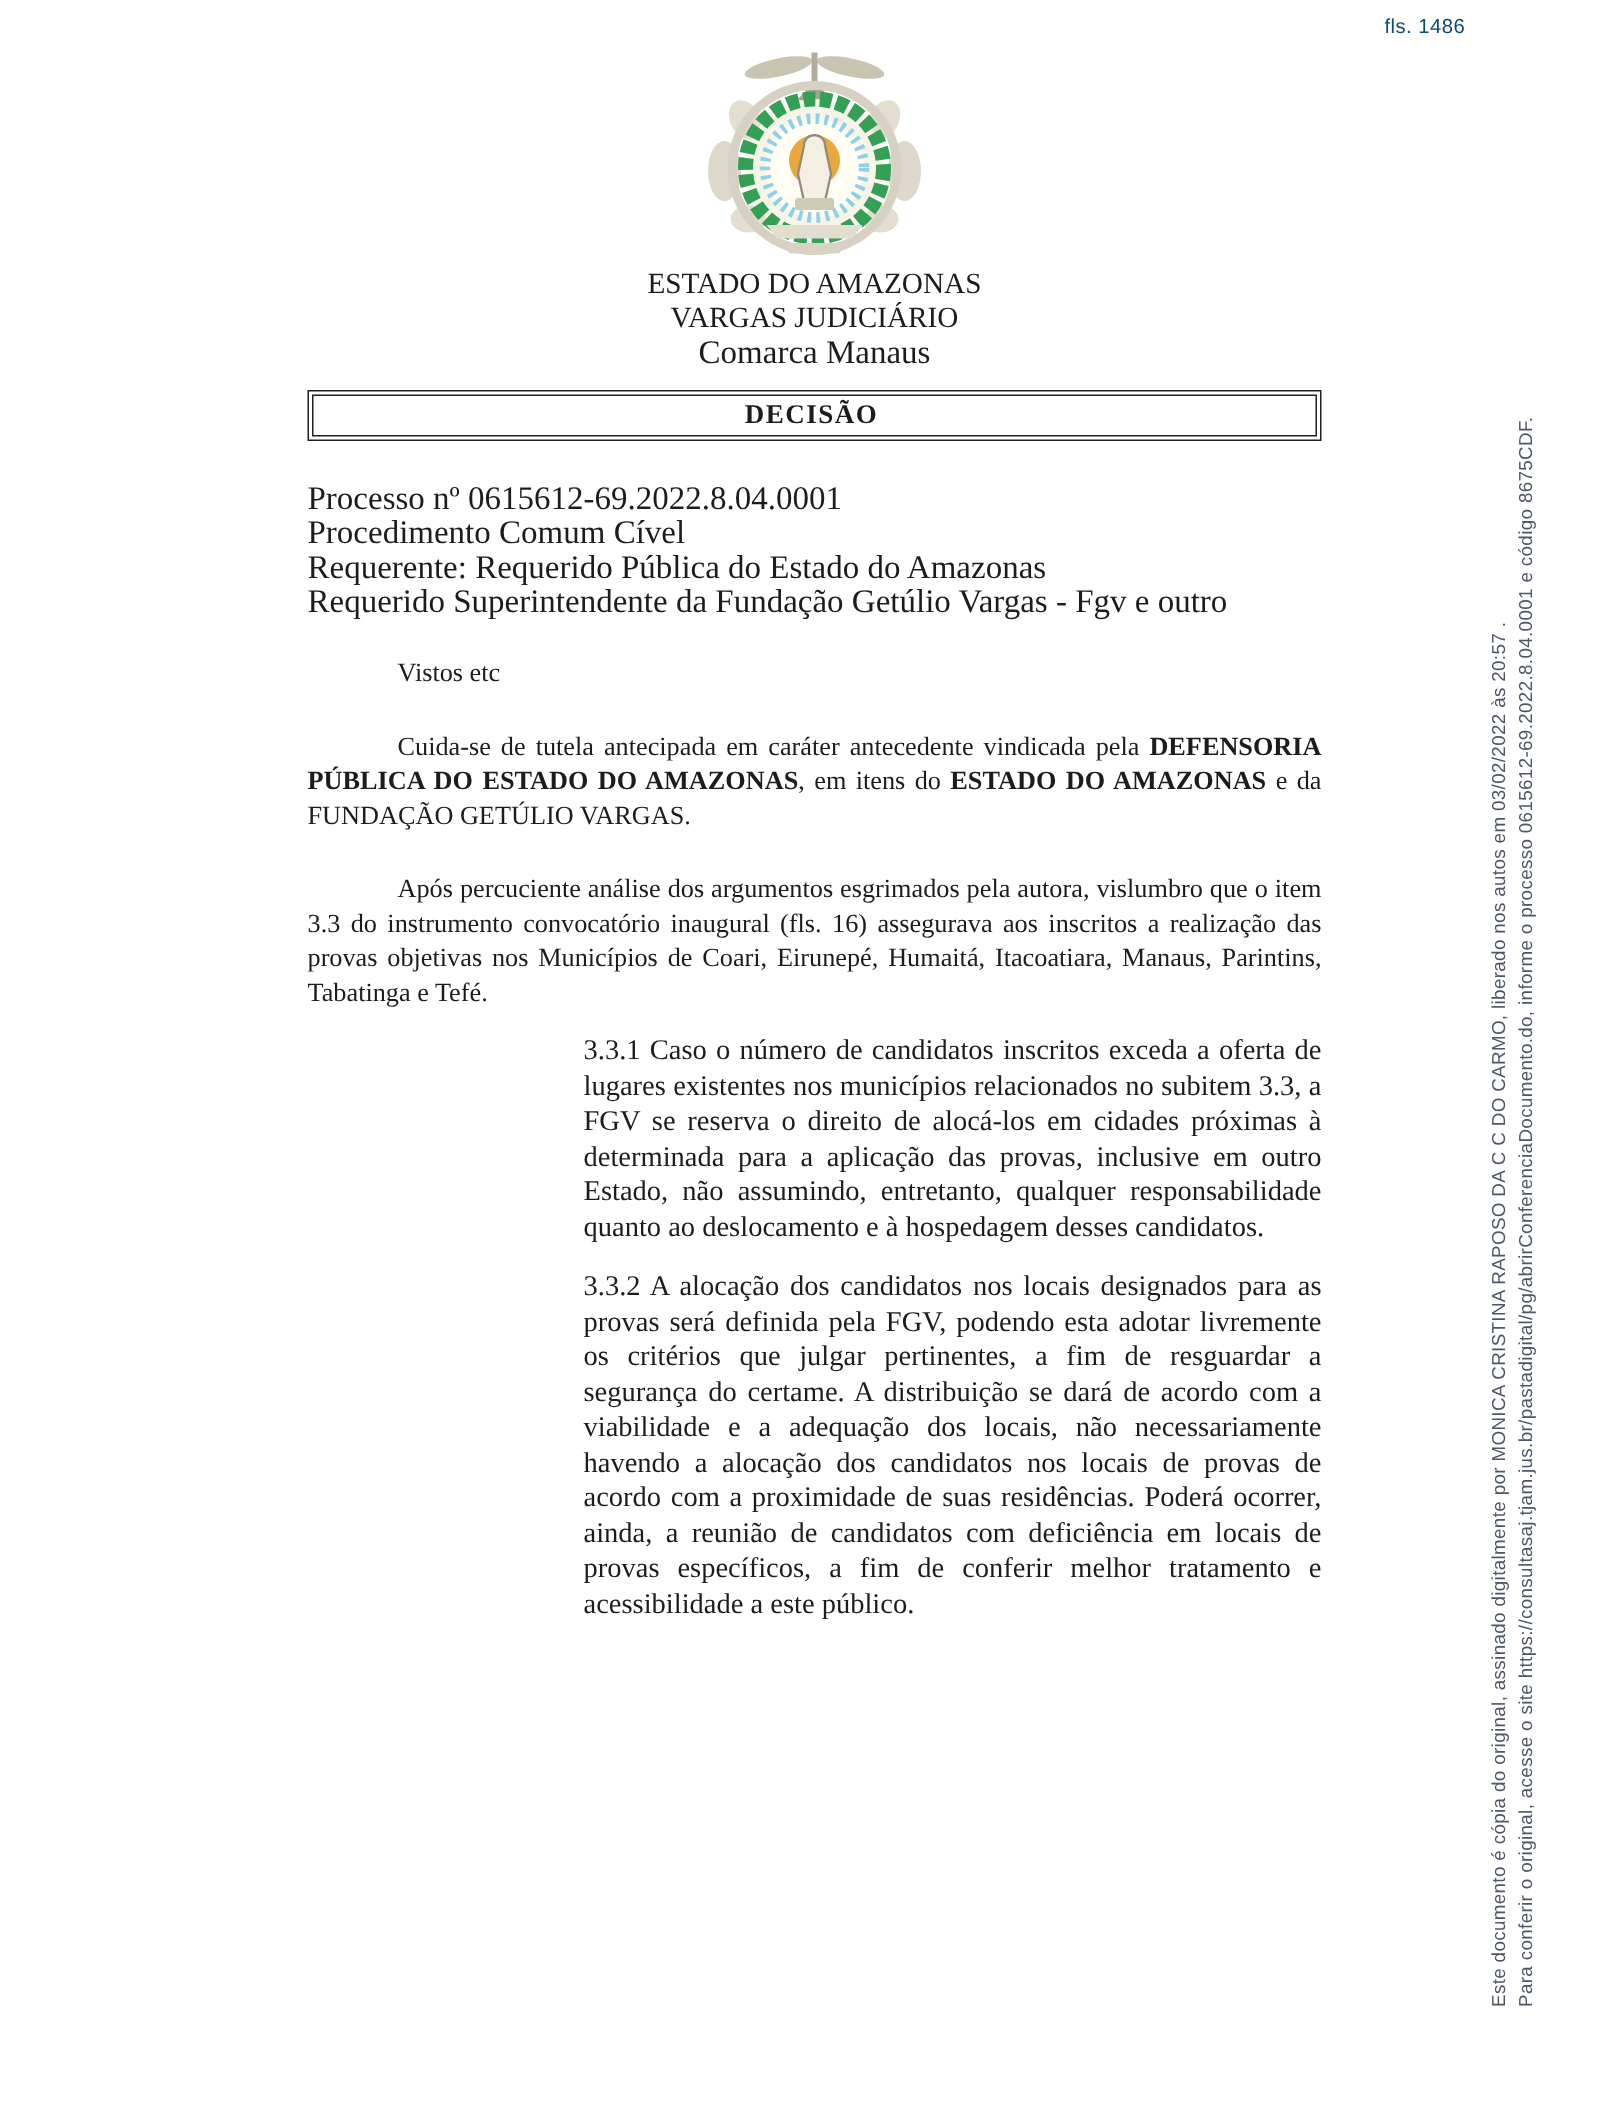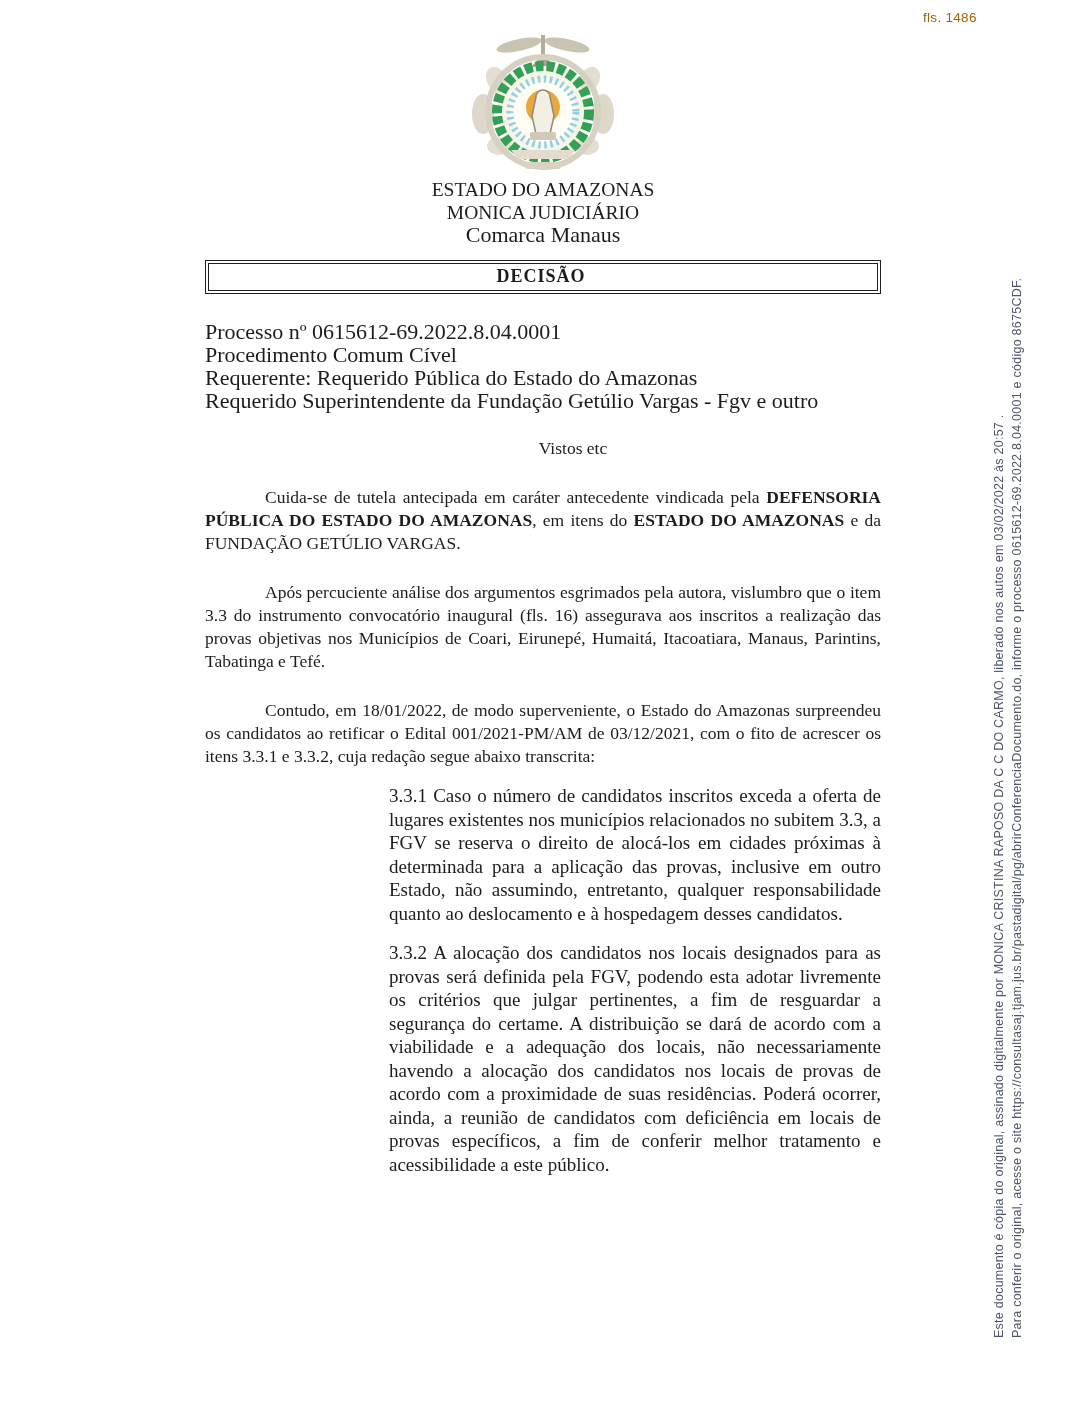--- a/index.html
+++ b/index.html
@@ -4,21 +4,21 @@
 <style>
   html,body{margin:0;padding:0;}
   body{
     width:1080px;height:1412px;position:relative;overflow:hidden;
     background:#ffffff;color:#1c1c1c;
     font-family:"Liberation Serif", serif;
   }
   .folio{
     position:absolute;top:10px;left:923px;
     font-family:"Liberation Sans", sans-serif;
-    font-size:13.5px;color:#a16207;letter-spacing:.3px;
+    font-size:13.5px;color:#0c4a6e;letter-spacing:.3px;
   }
   .cert-sidebar{
     position:absolute;left:991px;top:1338px;width:1200px;
     transform:rotate(-90deg);transform-origin:0 0;
     font-family:"Liberation Sans", sans-serif;
     font-size:12.5px;line-height:17.5px;color:#4e5666;letter-spacing:.25px;
     white-space:nowrap;
   }
   .doc{position:absolute;left:205px;top:30px;width:676px;}
   .emblem{width:168px;height:142px;margin:0 auto 6px auto;display:block;}
@@ -26,21 +26,21 @@
   .hl1,.hl2{font-size:19.5px;line-height:23px;}
   .hl3{font-size:22px;line-height:22px;}
   .hl4{font-size:18.5px;line-height:23px;}
   .title-box{
     border:4px double #1f1f1f;
     margin-top:14px;padding:2px 4px 3px 0;
     text-align:center;font-weight:bold;font-size:18px;letter-spacing:1px;
   }
   .case-info{margin-top:26px;font-size:22px;line-height:23px;}
   .case-info div{white-space:nowrap;}
-  .salutation{margin:25px 0 0 60px;font-size:17.5px;line-height:23px;text-align:center;}
+  .salutation{margin:25px 0 0 60px;font-size:17.5px;line-height:23px;}
   .para{
     margin:26px 0 0 0;font-size:17.5px;line-height:23px;
     text-align:justify;text-indent:60px;
   }
   .quote{
     margin:16px 0 0 184px;font-size:19px;line-height:23.5px;
     text-align:justify;
   }
   p{padding:0;}
 </style>
@@ -71,39 +71,38 @@
     <circle cx="84" cy="82" r="46" fill="#f7f4e8" stroke="#33a055" stroke-width="10" stroke-dasharray="8 3"></circle>
     <circle cx="84" cy="82" r="33" fill="#fffdf4" stroke="#8fd0e8" stroke-width="7" stroke-dasharray="2.5 3.5"></circle>
     <circle cx="84" cy="77" r="17" fill="#e9a83d"></circle>
     <path d="M84 60 c4 0 7 3 7 7 l4 19 -4 18 h-14 l-4 -18 4 -19 c0 -4 3 -7 7 -7 z" fill="#f3efe2" stroke="#8f8a7c" stroke-width="1.5"></path>
     <rect x="71" y="102" width="26" height="8" rx="2" fill="#cfc9b8"></rect>
     <path d="M52 120 h64 l-7 9 h-50 z" fill="#e2ddcf"></path>
     <rect x="66" y="132" width="36" height="7" rx="3" fill="#d8d3c4"></rect>
   </svg>
 
   <div class="hl hl1">ESTADO DO AMAZONAS</div>
-  <div class="hl hl2">MONICA JUDICIÁRIO</div>
+  <div class="hl hl2">VARGAS JUDICIÁRIO</div>
   <div class="hl hl3">Comarca Manaus</div>
 
   <div class="title-box">
     <span>DECISÃO</span>
   </div>
 
   <div class="case-info">
     <div>Processo nº 0615612-69.2022.8.04.0001</div>
     <div>Procedimento Comum Cível</div>
     <div>Requerente: Requerido Pública do Estado do Amazonas</div>
     <div>Requerido Superintendente da Fundação Getúlio Vargas - Fgv e outro</div>
   </div>
 
   <p class="salutation">Vistos etc</p>
 
   <p class="para"><span>Cuida-se de tutela antecipada em caráter antecedente vindicada pela </span><span style="font-weight: bold;">DEFENSORIA PÚBLICA DO ESTADO DO AMAZONAS</span><span>, em itens do </span><span style="font-weight: bold;">ESTADO DO AMAZONAS</span><span> e da </span><span style="font-weight: normal;">FUNDAÇÃO GETÚLIO VARGAS</span><span>.</span></p>
 
   <p class="para">Após percuciente análise dos argumentos esgrimados pela autora, vislumbro que o item 3.3 do instrumento convocatório inaugural (fls. 16) assegurava aos inscritos a realização das provas objetivas nos Municípios de Coari, Eirunepé, Humaitá, Itacoatiara, Manaus, Parintins, Tabatinga e Tefé.</p>
 
-  <p class="para">Contudo, em 18/01/2022, de modo superveniente, o Estado do Amazonas surpreendeu os candidatos ao retificar o Edital 001/2021-PM/AM de 03/12/2021, com o fito de acrescer os itens 3.3.1 e 3.3.2, cuja redação segue abaixo transcrita:</p>
 
   <p class="quote">3.3.1 Caso o número de candidatos inscritos exceda a oferta de lugares existentes nos municípios relacionados no subitem 3.3, a FGV se reserva o direito de alocá-los em cidades próximas à determinada para a aplicação das provas, inclusive em outro Estado, não assumindo, entretanto, qualquer responsabilidade quanto ao deslocamento e à hospedagem desses candidatos.</p>
 
   <p class="quote">3.3.2 A alocação dos candidatos nos locais designados para as provas será definida pela FGV, podendo esta adotar livremente os critérios que julgar pertinentes, a fim de resguardar a segurança do certame. A distribuição se dará de acordo com a viabilidade e a adequação dos locais, não necessariamente havendo a alocação dos candidatos nos locais de provas de acordo com a proximidade de suas residências. Poderá ocorrer, ainda, a reunião de candidatos com deficiência em locais de provas específicos, a fim de conferir melhor tratamento e acessibilidade a este público.</p>
 
 </div>
 
 </body></html>

